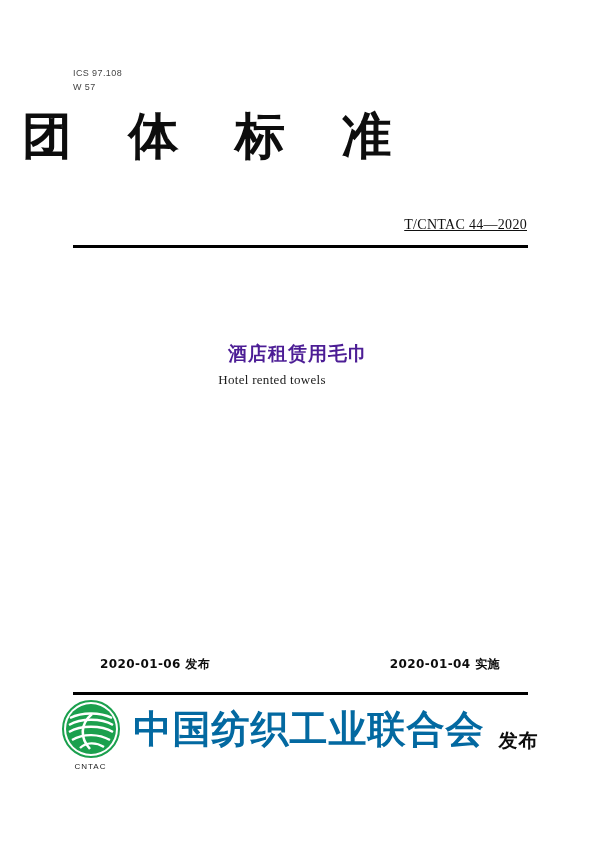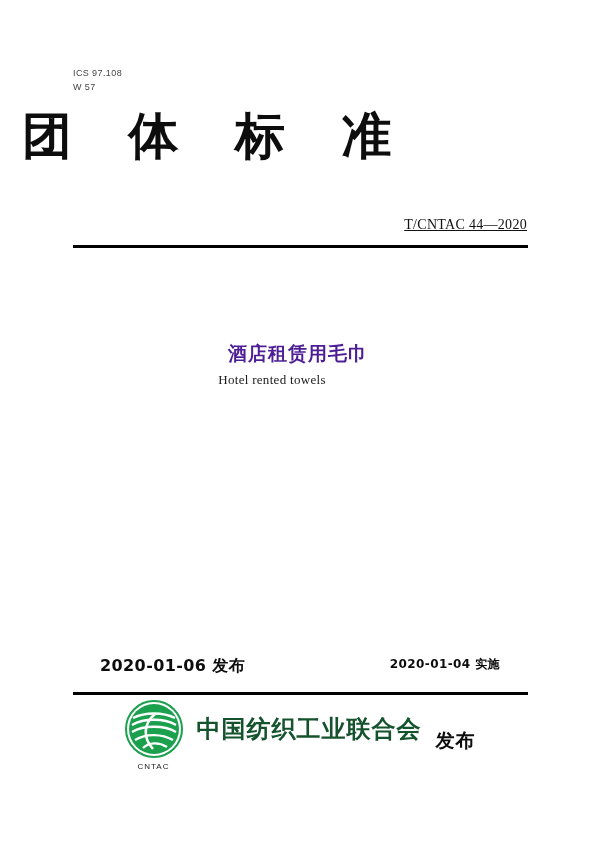--- a/index.html
+++ b/index.html
@@ -100,21 +100,21 @@
     color: #1a1a1a;
   }
 
   
   .date-issue {
     position: absolute;
     left: 100px;
     top: 656px;
     font-family: "DejaVu Sans", sans-serif;
     font-weight: bold;
-    font-size: 16px;
+    font-size: 12px;
     letter-spacing: 0.4px;
     color: #0d0d0d;
   }
   .date-impl {
     position: absolute;
     right: 100px;
     top: 656px;
     font-family: "DejaVu Sans", sans-serif;
     font-weight: bold;
     font-size: 12px;
@@ -174,23 +174,23 @@
     text-align: center;
     font-family: "Liberation Sans", sans-serif;
     font-size: 8px;
     letter-spacing: 1px;
     color: #1a1a1a;
     margin-top: 20px;
   }
   .pub-name {
     font-family: "DejaVu Sans", sans-serif;
     font-weight: bold;
-    font-size: 24px;
-    letter-spacing: 1px;
-    color: #14532d;
+    font-size: 38px;
+    letter-spacing: 1px;
+    color: #0369a1;
     white-space: nowrap;
   }
   .pub-verb {
     font-family: "DejaVu Sans", sans-serif;
     font-weight: bold;
     font-size: 19px;
     letter-spacing: 1px;
     color: #0d0d0d;
     align-self: flex-end;
     padding-bottom: 4px;

